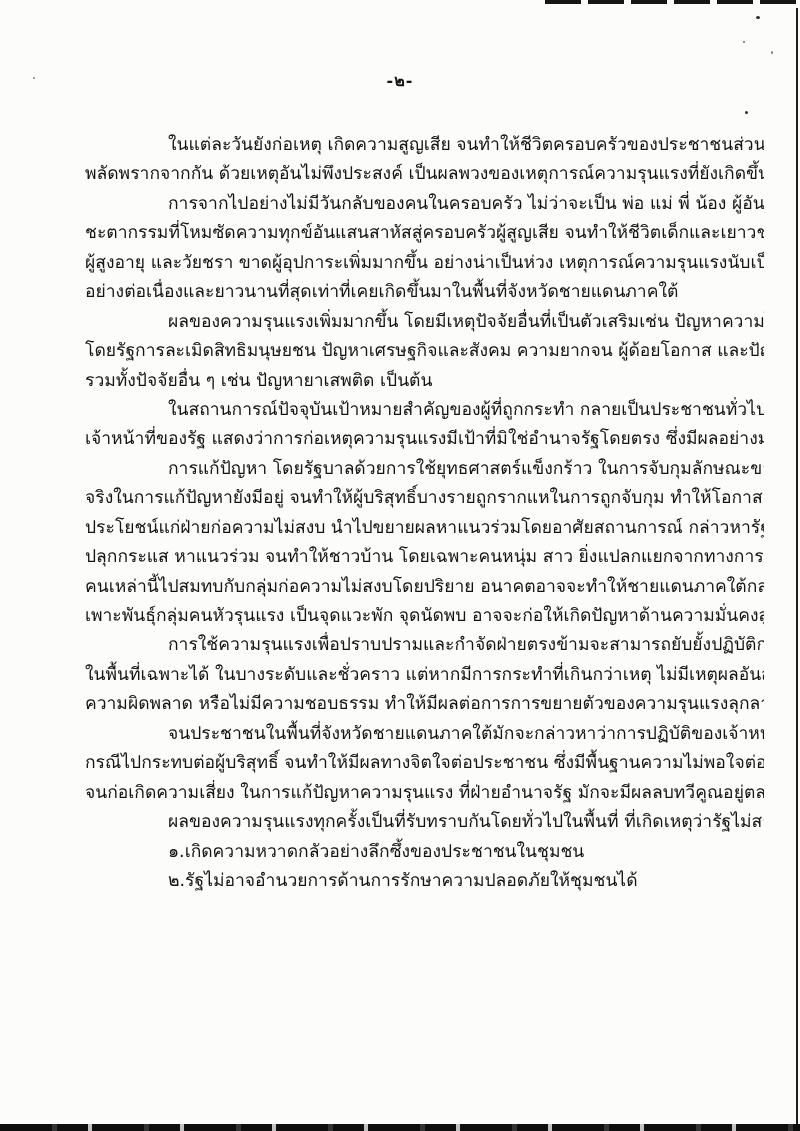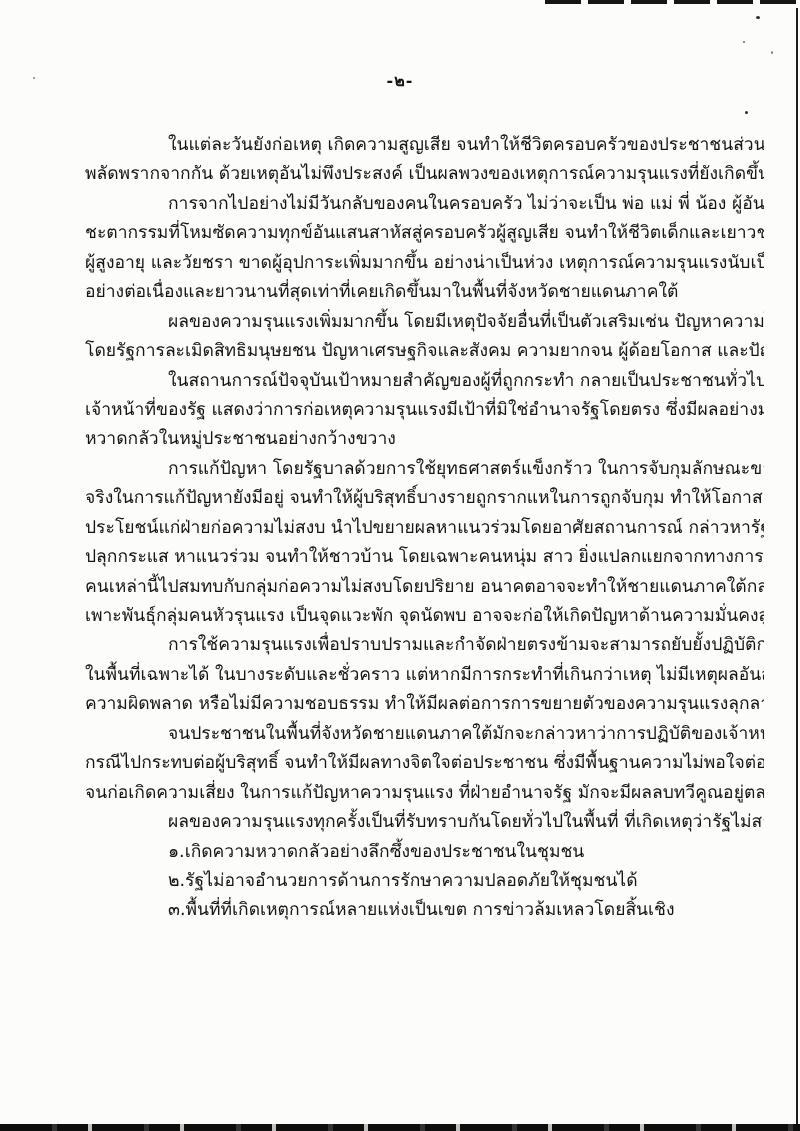--- a/index.html
+++ b/index.html
@@ -90,39 +90,38 @@
 
   <div class="doc-body">
       <div class="ln indent">ในแต่ละวันยังก่อเหตุ เกิดความสูญเสีย จนทำให้ชีวิตครอบครัวของประชาชนส่วนหนึ่งต้อง</div>
       <div class="ln">พลัดพรากจากกัน ด้วยเหตุอันไม่พึงประสงค์ เป็นผลพวงของเหตุการณ์ความรุนแรงที่ยังเกิดขึ้นอย่างต่อเนื่อง</div>
       <div class="ln indent">การจากไปอย่างไม่มีวันกลับของคนในครอบครัว ไม่ว่าจะเป็น พ่อ แม่ พี่ น้อง ผู้อันเป็นที่รัก ดั่งคลื่น</div>
       <div class="ln">ชะตากรรมที่โหมซัดความทุกข์อันแสนสาหัสสู่ครอบครัวผู้สูญเสีย จนทำให้ชีวิตเด็กและเยาวชน กำพร้า ผู้ปกครอง</div>
       <div class="ln">ผู้สูงอายุ และวัยชรา ขาดผู้อุปการะเพิ่มมากขึ้น อย่างน่าเป็นห่วง เหตุการณ์ความรุนแรงนับเป็นเหตุร้ายที่เกิดขึ้น</div>
       <div class="ln">อย่างต่อเนื่องและยาวนานที่สุดเท่าที่เคยเกิดขึ้นมาในพื้นที่จังหวัดชายแดนภาคใต้</div>
       <div class="ln indent">ผลของความรุนแรงเพิ่มมากขึ้น โดยมีเหตุปัจจัยอื่นที่เป็นตัวเสริมเช่น ปัญหาความไม่เป็นธรรม</div>
       <div class="ln">โดยรัฐการละเมิดสิทธิมนุษยชน ปัญหาเศรษฐกิจและสังคม ความยากจน ผู้ด้อยโอกาส และปัญหาการศึกษา</div>
+      <div class="ln">รวมทั้งปัจจัยอื่น ๆ เช่น ปัญหายาเสพติด เป็นต้น</div>
       <div class="ln indent">ในสถานการณ์ปัจจุบันเป้าหมายสำคัญของผู้ที่ถูกกระทำ กลายเป็นประชาชนทั่วไป แทนที่จะเป็น</div>
       <div class="ln">เจ้าหน้าที่ของรัฐ แสดงว่าการก่อเหตุความรุนแรงมีเป้าที่มิใช่อำนาจรัฐโดยตรง ซึ่งมีผลอย่างมากต่อความรู้สึก</div>
-      <div class="ln">หวาดกลัวในหมู่ประชาชนอย่างกว้างขวาง</div>
       <div class="ln indent">การแก้ปัญหา โดยรัฐบาลด้วยการใช้ยุทธศาสตร์แข็งกร้าว ในการจับกุมลักษณะขาดข้อมูลที่เป็น</div>
       <div class="ln">จริงในการแก้ปัญหายังมีอยู่ จนทำให้ผู้บริสุทธิ์บางรายถูกรากแหในการถูกจับกุม ทำให้โอกาส กลับกลายเป็น</div>
       <div class="ln">ประโยชน์แก่ฝ่ายก่อความไม่สงบ นำไปขยายผลหาแนวร่วมโดยอาศัยสถานการณ์ กล่าวหารัฐไม่ให้ความเป็นธรรม</div>
       <div class="ln">ปลุกกระแส หาแนวร่วม จนทำให้ชาวบ้าน โดยเฉพาะคนหนุ่ม สาว ยิ่งแปลกแยกจากทางการ และเป็นการผลักดัน</div>
       <div class="ln">คนเหล่านี้ไปสมทบกับกลุ่มก่อความไม่สงบโดยปริยาย อนาคตอาจจะทำให้ชายแดนภาคใต้กลายเป็นดินแดน</div>
       <div class="ln">เพาะพันธุ์กลุ่มคนหัวรุนแรง เป็นจุดแวะพัก จุดนัดพบ อาจจะก่อให้เกิดปัญหาด้านความมั่นคงสู่ปัญหาระหว่าง</div>
       <div class="ln indent">การใช้ความรุนแรงเพื่อปราบปรามและกำจัดฝ่ายตรงข้ามจะสามารถยับยั้งปฏิบัติการความรุนแรง</div>
       <div class="ln">ในพื้นที่เฉพาะได้ ในบางระดับและชั่วคราว แต่หากมีการกระทำที่เกินกว่าเหตุ ไม่มีเหตุผลอันสมควร อาจจะก่อเกิด</div>
       <div class="ln">ความผิดพลาด หรือไม่มีความชอบธรรม ทำให้มีผลต่อการการขยายตัวของความรุนแรงลุกลามบานปลายออกไป</div>
       <div class="ln indent">จนประชาชนในพื้นที่จังหวัดชายแดนภาคใต้มักจะกล่าวหาว่าการปฏิบัติของเจ้าหน้าที่รัฐ ในหลาย</div>
       <div class="ln">กรณีไปกระทบต่อผู้บริสุทธิ์ จนทำให้มีผลทางจิตใจต่อประชาชน ซึ่งมีพื้นฐานความไม่พอใจต่ออำนาจรัฐเป็นทุนเดิม</div>
       <div class="ln">จนก่อเกิดความเสี่ยง ในการแก้ปัญหาความรุนแรง ที่ฝ่ายอำนาจรัฐ มักจะมีผลลบทวีคูณอยู่ตลอดเวลา</div>
       <div class="ln indent">ผลของความรุนแรงทุกครั้งเป็นที่รับทราบกันโดยทั่วไปในพื้นที่ ที่เกิดเหตุว่ารัฐไม่สามารถหาทาง</div>
       <div class="ln indent">๑.เกิดความหวาดกลัวอย่างลึกซึ้งของประชาชนในชุมชน</div>
       <div class="ln indent">๒.รัฐไม่อาจอำนวยการด้านการรักษาความปลอดภัยให้ชุมชนได้</div>
-      <div class="ln indent">๓.พื้นที่ที่เกิดเหตุการณ์หลายแห่งเป็นเขต การข่าวล้มเหลวโดยสิ้นเชิง</div>
     </div>
 
   <div class="art-top"></div>
   <div class="art-right"></div>
   <div class="art-bottom"></div>
   <div class="speck s1"></div>
   <div class="speck s2"></div>
   <div class="speck s3"></div>
   <div class="speck s4"></div>
   <div class="speck s5"></div>

